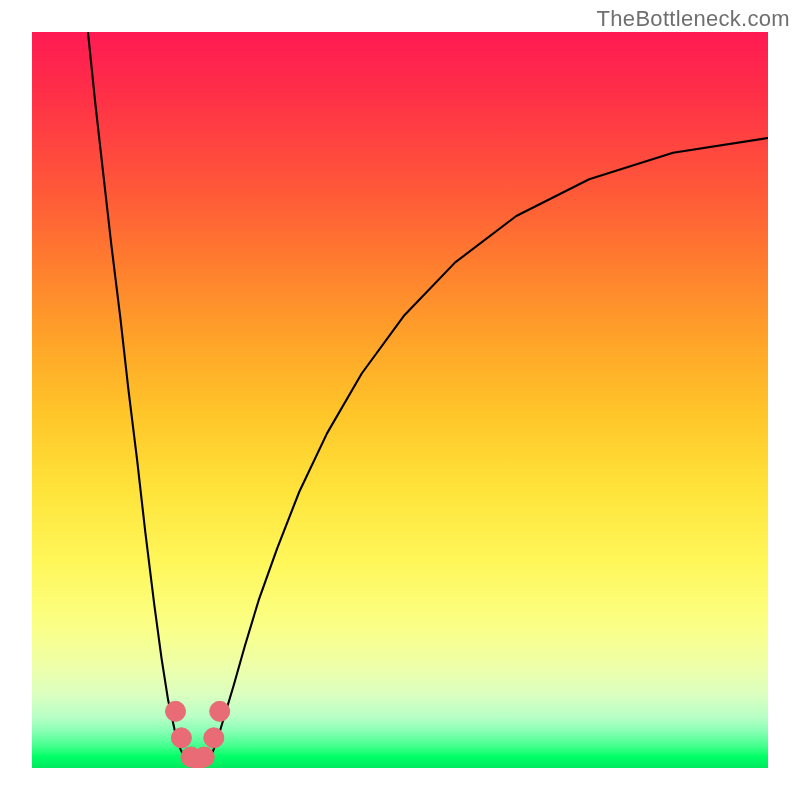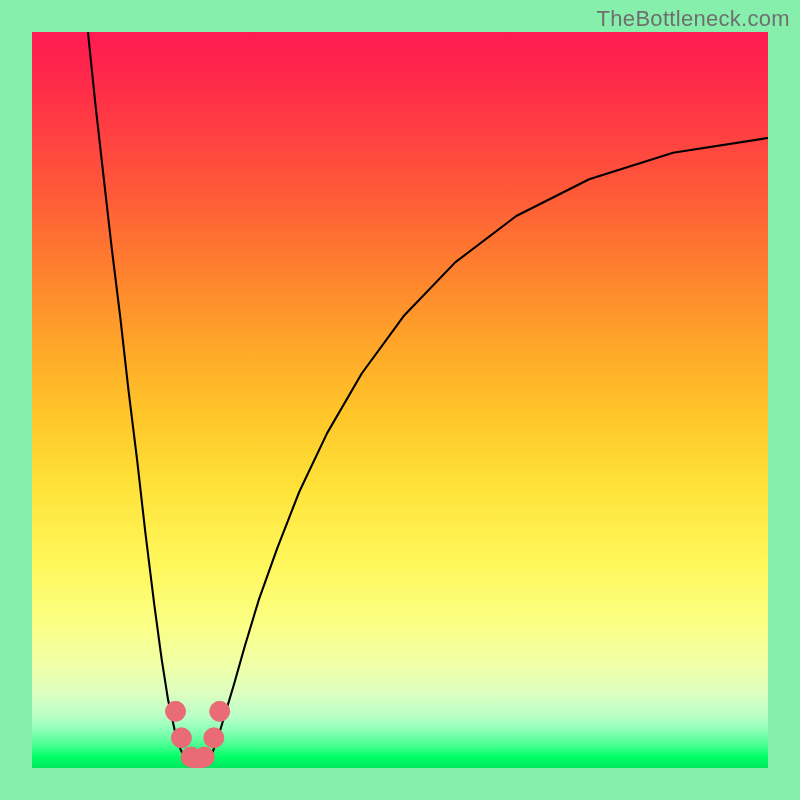--- a/index.html
+++ b/index.html
@@ -10,21 +10,21 @@
     overflow: hidden;
     background: #000;
     font-family: Arial, Helvetica, sans-serif;
   }
   .frame {
     position: absolute;
     top: 0;
     left: 0;
     width: 800px;
     height: 800px;
-    background: #86efac;
+    background: #ffffff;
   }
   .plot-area {
     position: absolute;
     top: 32px;
     left: 32px;
     width: 736px;
     height: 736px;
     overflow: hidden;
   }
   .bg-gradient {

